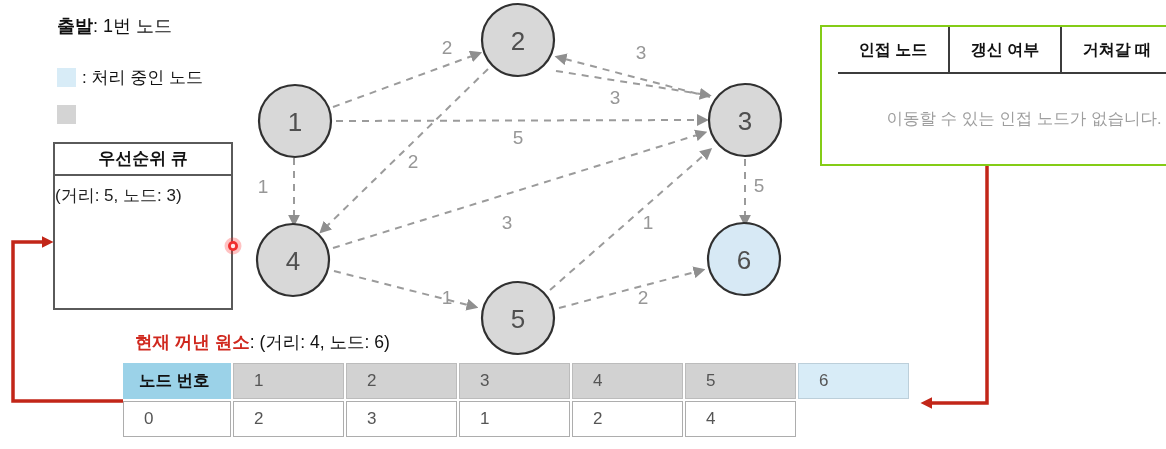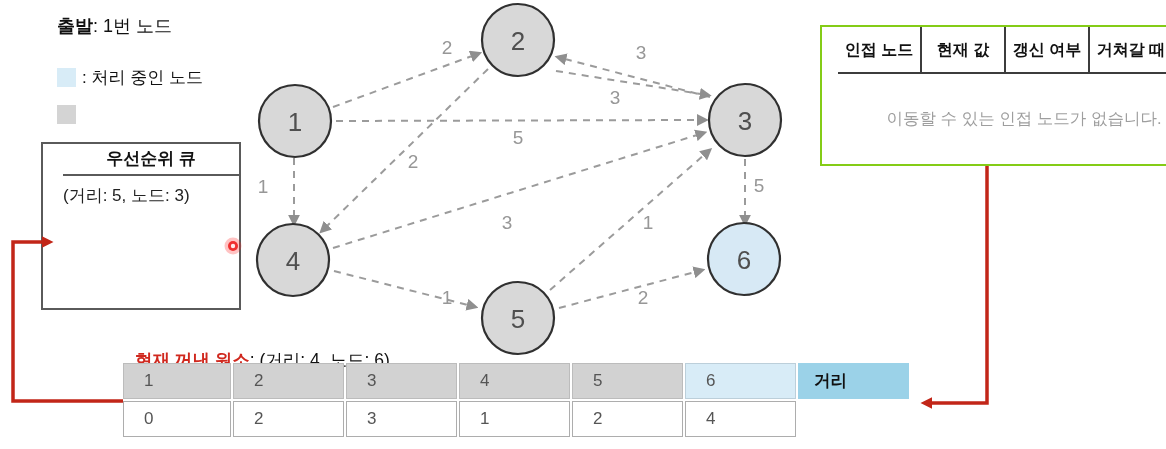--- a/index.html
+++ b/index.html
@@ -8,38 +8,38 @@
   .stage{position:absolute;inset:0;}
 
   
   .legend{position:absolute;left:57px;top:14px;}
   .legend-start{font-size:18px;margin-bottom:28px;}
   .legend-start .b{font-weight:bold;}
   .legend-row{display:flex;align-items:center;margin-bottom:16px;font-size:17px;}
   .swatch{width:19px;height:19px;margin-right:6px;flex:none;}
 
   
-  .pq{position:absolute;left:41px;top:142px;width:176px;height:164px;
-      border:2px solid #5a5a5a;background:#fff;padding-left:20px;}
+  .pq{position:absolute;left:53px;top:142px;width:176px;height:164px;
+      border:2px solid #5a5a5a;background:#fff;}
   .pq-title{height:30px;line-height:30px;text-align:center;font-weight:bold;
             font-size:17px;border-bottom:2px solid #5a5a5a;}
   .pq-body{padding-top:8px;}
   .pq-entry{font-size:17px;color:#222;line-height:24px;}
 
   
   .adj{position:absolute;left:820px;top:25px;width:334px;border:2px solid #84cc16;background:#fff;padding-left:16px;}
   .adj-head{display:flex;border-bottom:2px solid #3c3c3c;}
   .adj-th{flex:1;height:45px;line-height:45px;text-align:center;
           font-weight:bold;font-size:16px;border-right:2px solid #3c3c3c;}
   .adj-th:last-child{border-right:none;}
   .adj-body{height:90px;display:flex;align-items:center;justify-content:center;margin-left:38px;}
   .adj-msg{color:#9e9e9e;font-size:16.5px;}
 
   
-  .current{position:absolute;left:135px;top:348px;font-size:17.5px;}
+  .current{position:absolute;left:135px;top:330px;font-size:17.5px;}
   .current .red{color:#d0281e;font-weight:bold;}
 
   
   .dist{position:absolute;left:123px;top:363px;display:grid;
         grid-template-columns:108px repeat(6,111px);grid-auto-rows:36px;gap:2px;}
   .dt-cell{display:flex;align-items:center;box-sizing:border-box;font-size:17px;}
   .dt-label{background:#9bd2e8;color:#111;font-weight:bold;padding-left:16px;font-size:16.5px;}
   .dt-head{background:#d2d2d2;color:#555;padding-left:20px;border:1px solid #bcbcbc;}
   .dt-head.hl{background:#d8ecf7;border:1px solid #bccfda;}
   .dt-val{background:#fff;color:#555;padding-left:20px;border:1px solid #adadad;}
@@ -129,41 +129,40 @@
     <g>
       <circle cx="233" cy="246" r="8.5" fill="rgba(255,40,40,0.28)"></circle>
       <circle cx="233" cy="246" r="5" fill="#f03030"></circle>
       <circle cx="233" cy="246" r="2.2" fill="#ffeaea"></circle>
     </g>
   </svg>
 
   <div class="adj">
     <div class="adj-head">
       <div class="adj-th">인접 노드</div>
-      <div class="adj-th">현재 값</div>
       <div class="adj-th">갱신 여부</div>
       <div class="adj-th">거쳐갈 때</div>
     </div>
     <div class="adj-body">
       <span class="adj-msg">이동할 수 있는 인접 노드가 없습니다.</span>
     </div>
   </div>
 
   <div class="current">
     <span class="red">현재 꺼낸 원소</span><span>: (거리: 4, 노드: 6)</span>
   </div>
 
   <div class="dist" id="dist-table">
+      <div class="dt-cell dt-label">노드 번호</div>
       <div class="dt-cell dt-head">1</div>
       <div class="dt-cell dt-head">2</div>
       <div class="dt-cell dt-head">3</div>
       <div class="dt-cell dt-head">4</div>
       <div class="dt-cell dt-head">5</div>
       <div class="dt-cell dt-head hl">6</div>
-      <div class="dt-cell dt-label">거리</div>
       <div class="dt-cell dt-val">0</div>
       <div class="dt-cell dt-val">2</div>
       <div class="dt-cell dt-val">3</div>
       <div class="dt-cell dt-val">1</div>
       <div class="dt-cell dt-val">2</div>
       <div class="dt-cell dt-val">4</div>
     </div>
 
 </div>
 

